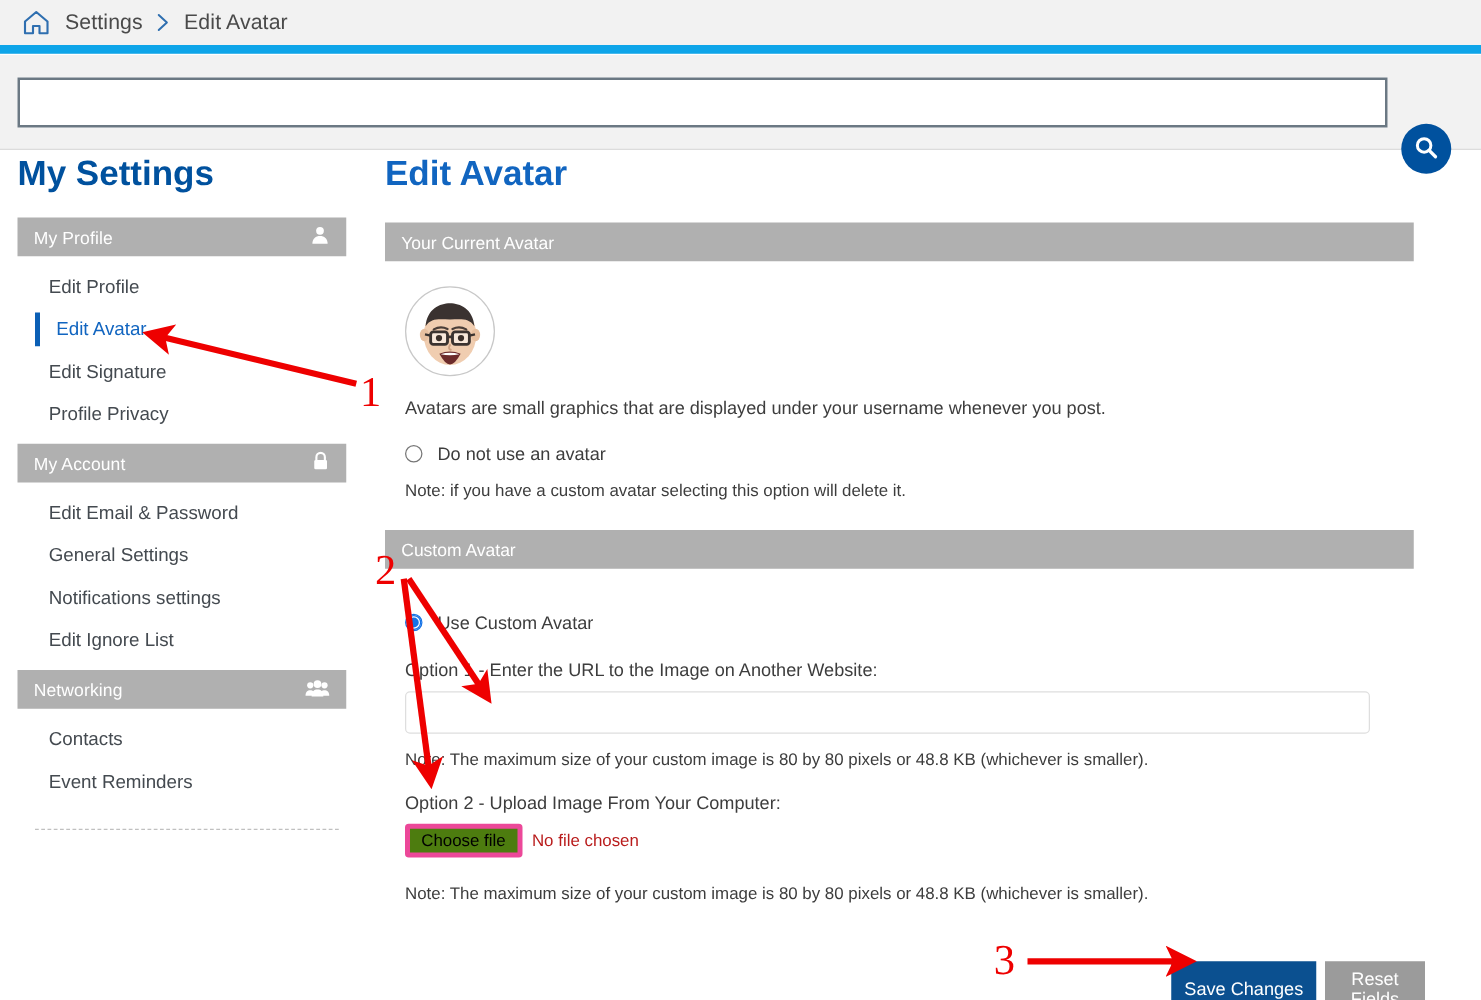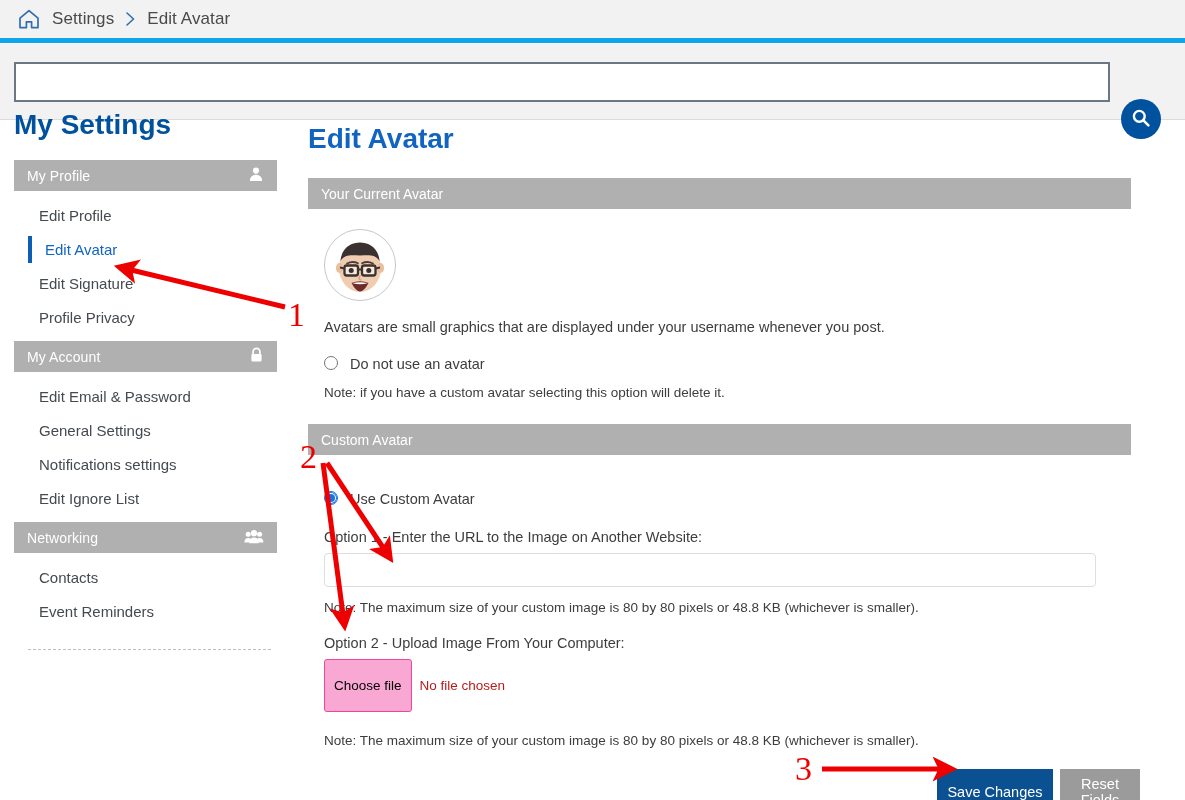--- a/index.html
+++ b/index.html
@@ -10,21 +10,21 @@
     font-family: "Liberation Sans", sans-serif;
     overflow: hidden;
   }
   #root { position: relative; width: 1185px; height: 800px; }
 
   
   .breadcrumb-bar {
     position: absolute; top: 0; left: 0;
     width: 1185px; height: 43px;
     background: #f2f2f2;
-    border-bottom: 5px solid #0ea5e9;
+    border-bottom: 7px solid #0ea5e9;
     display: flex; align-items: center;
     padding-left: 17px;
   }
   .home-icon { width: 24px; height: 24px; display: block; margin-right: 11px; }
   .bc-text {
     font-size: 17px; color: #4a4a4a; letter-spacing: .1px;
   }
   .bc-sep { margin: 0 11px; display: inline-flex; align-items: center; }
 
   
@@ -49,21 +49,21 @@
     width: 40px; height: 40px;
     border-radius: 50%;
     background: #00519e;
     border: none;
     cursor: pointer;
     display: flex; align-items: center; justify-content: center;
     padding: 0;
   }
 
   
-  .sidebar { position: absolute; left: 14px; top: 108px; width: 263px; }
+  .sidebar { position: absolute; left: 14px; top: 122px; width: 263px; }
   .sidebar-title {
     font-size: 28px; font-weight: bold; color: #00519e;
     margin: 0 0 18px 0; line-height: 34px;
   }
   .side-group-head {
     height: 31px; background: #b0b0b0;
     display: flex; align-items: center; justify-content: space-between;
     padding: 0 13px 0 13px;
     color: #ffffff; font-size: 14px;
   }
@@ -137,23 +137,23 @@
   .url-input {
     width: 772px; height: 34px;
     border: 1px solid #dedede; border-radius: 4px;
     background: #fff; font-size: 14px; padding: 0 9px;
     color: #333; outline: none; display: block;
   }
   .file-row { display: flex; align-items: center; margin-top: 6px; }
   .file-btn {
     font-family: "Liberation Sans", sans-serif;
     font-size: 13.5px; color: #000;
-    background: #f9a8d4;
-    border: 1px solid #ec4899; border-radius: 3px;
-    padding: 18px 9px; cursor: pointer;
+    background: #4d7c0f;
+    border: 4px solid #ec4899; border-radius: 3px;
+    padding: 2px 9px; cursor: pointer;
   }
   .file-status { font-size: 13.5px; color: #b91c1c; margin-left: 8px; }
 
   
   .btn-row {
     position: absolute; left: 937px; top: 745px;
     display: flex;
     margin-top: 24px;
   }
   .btn {

